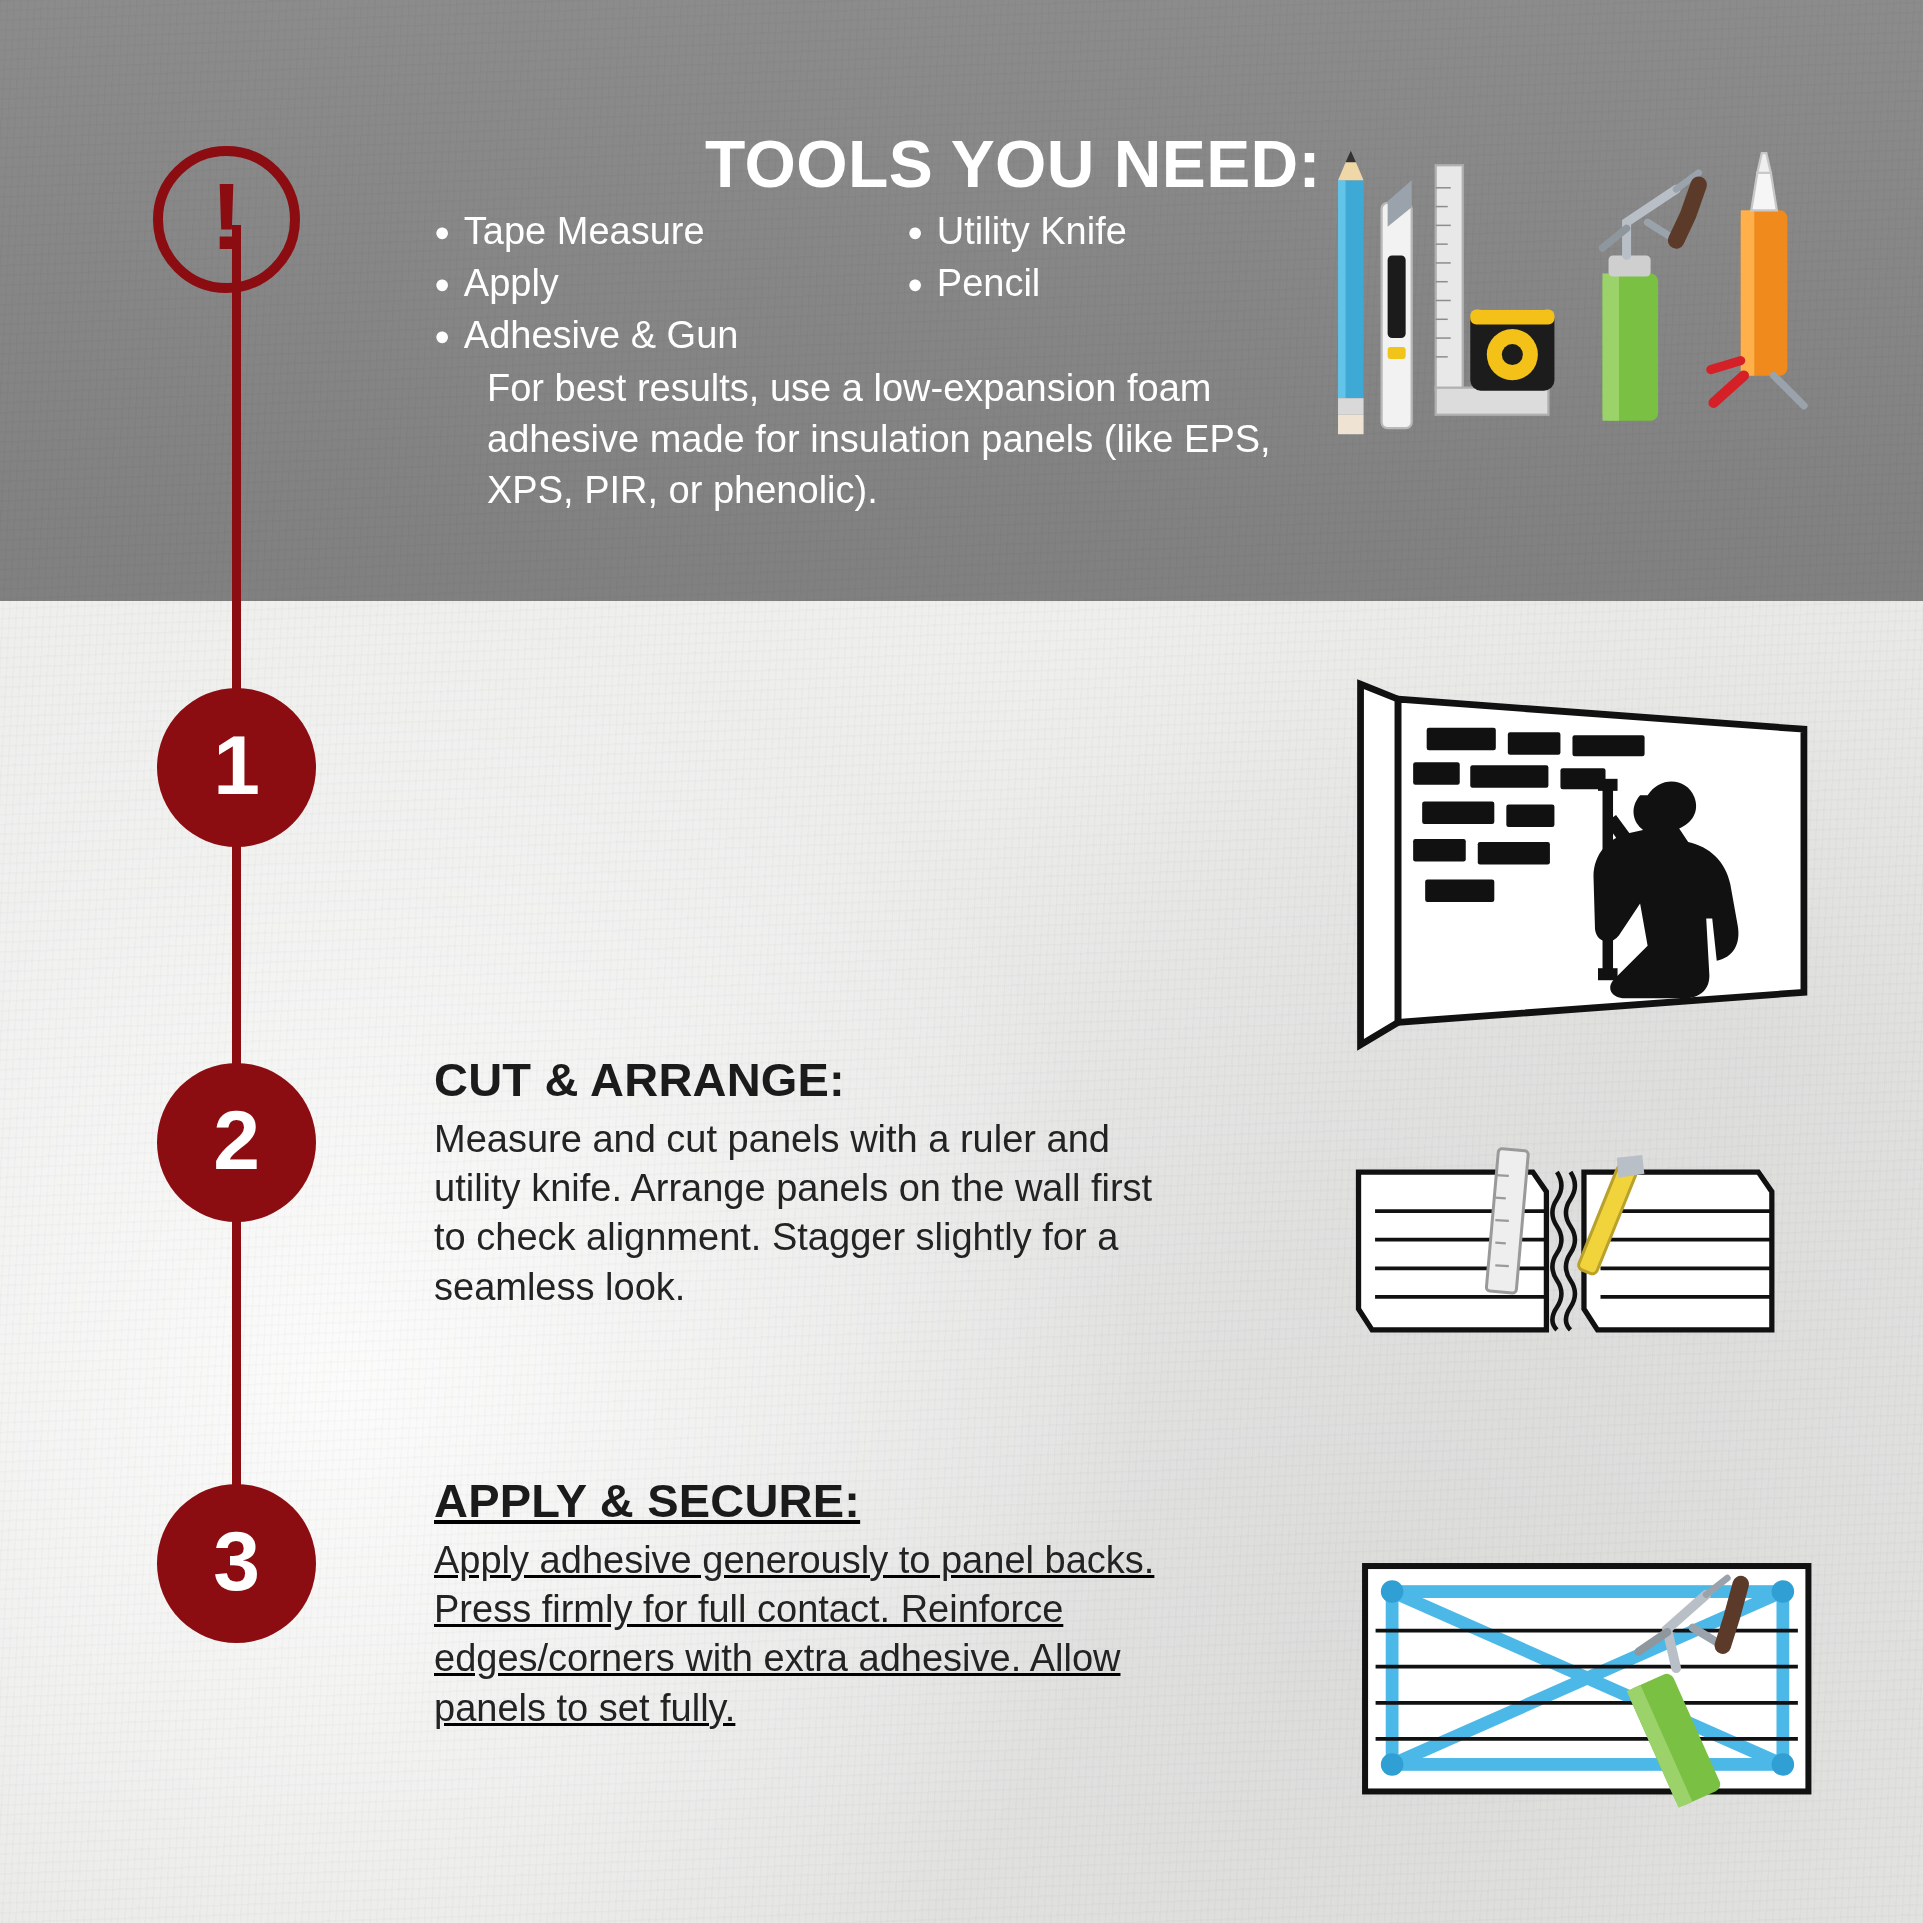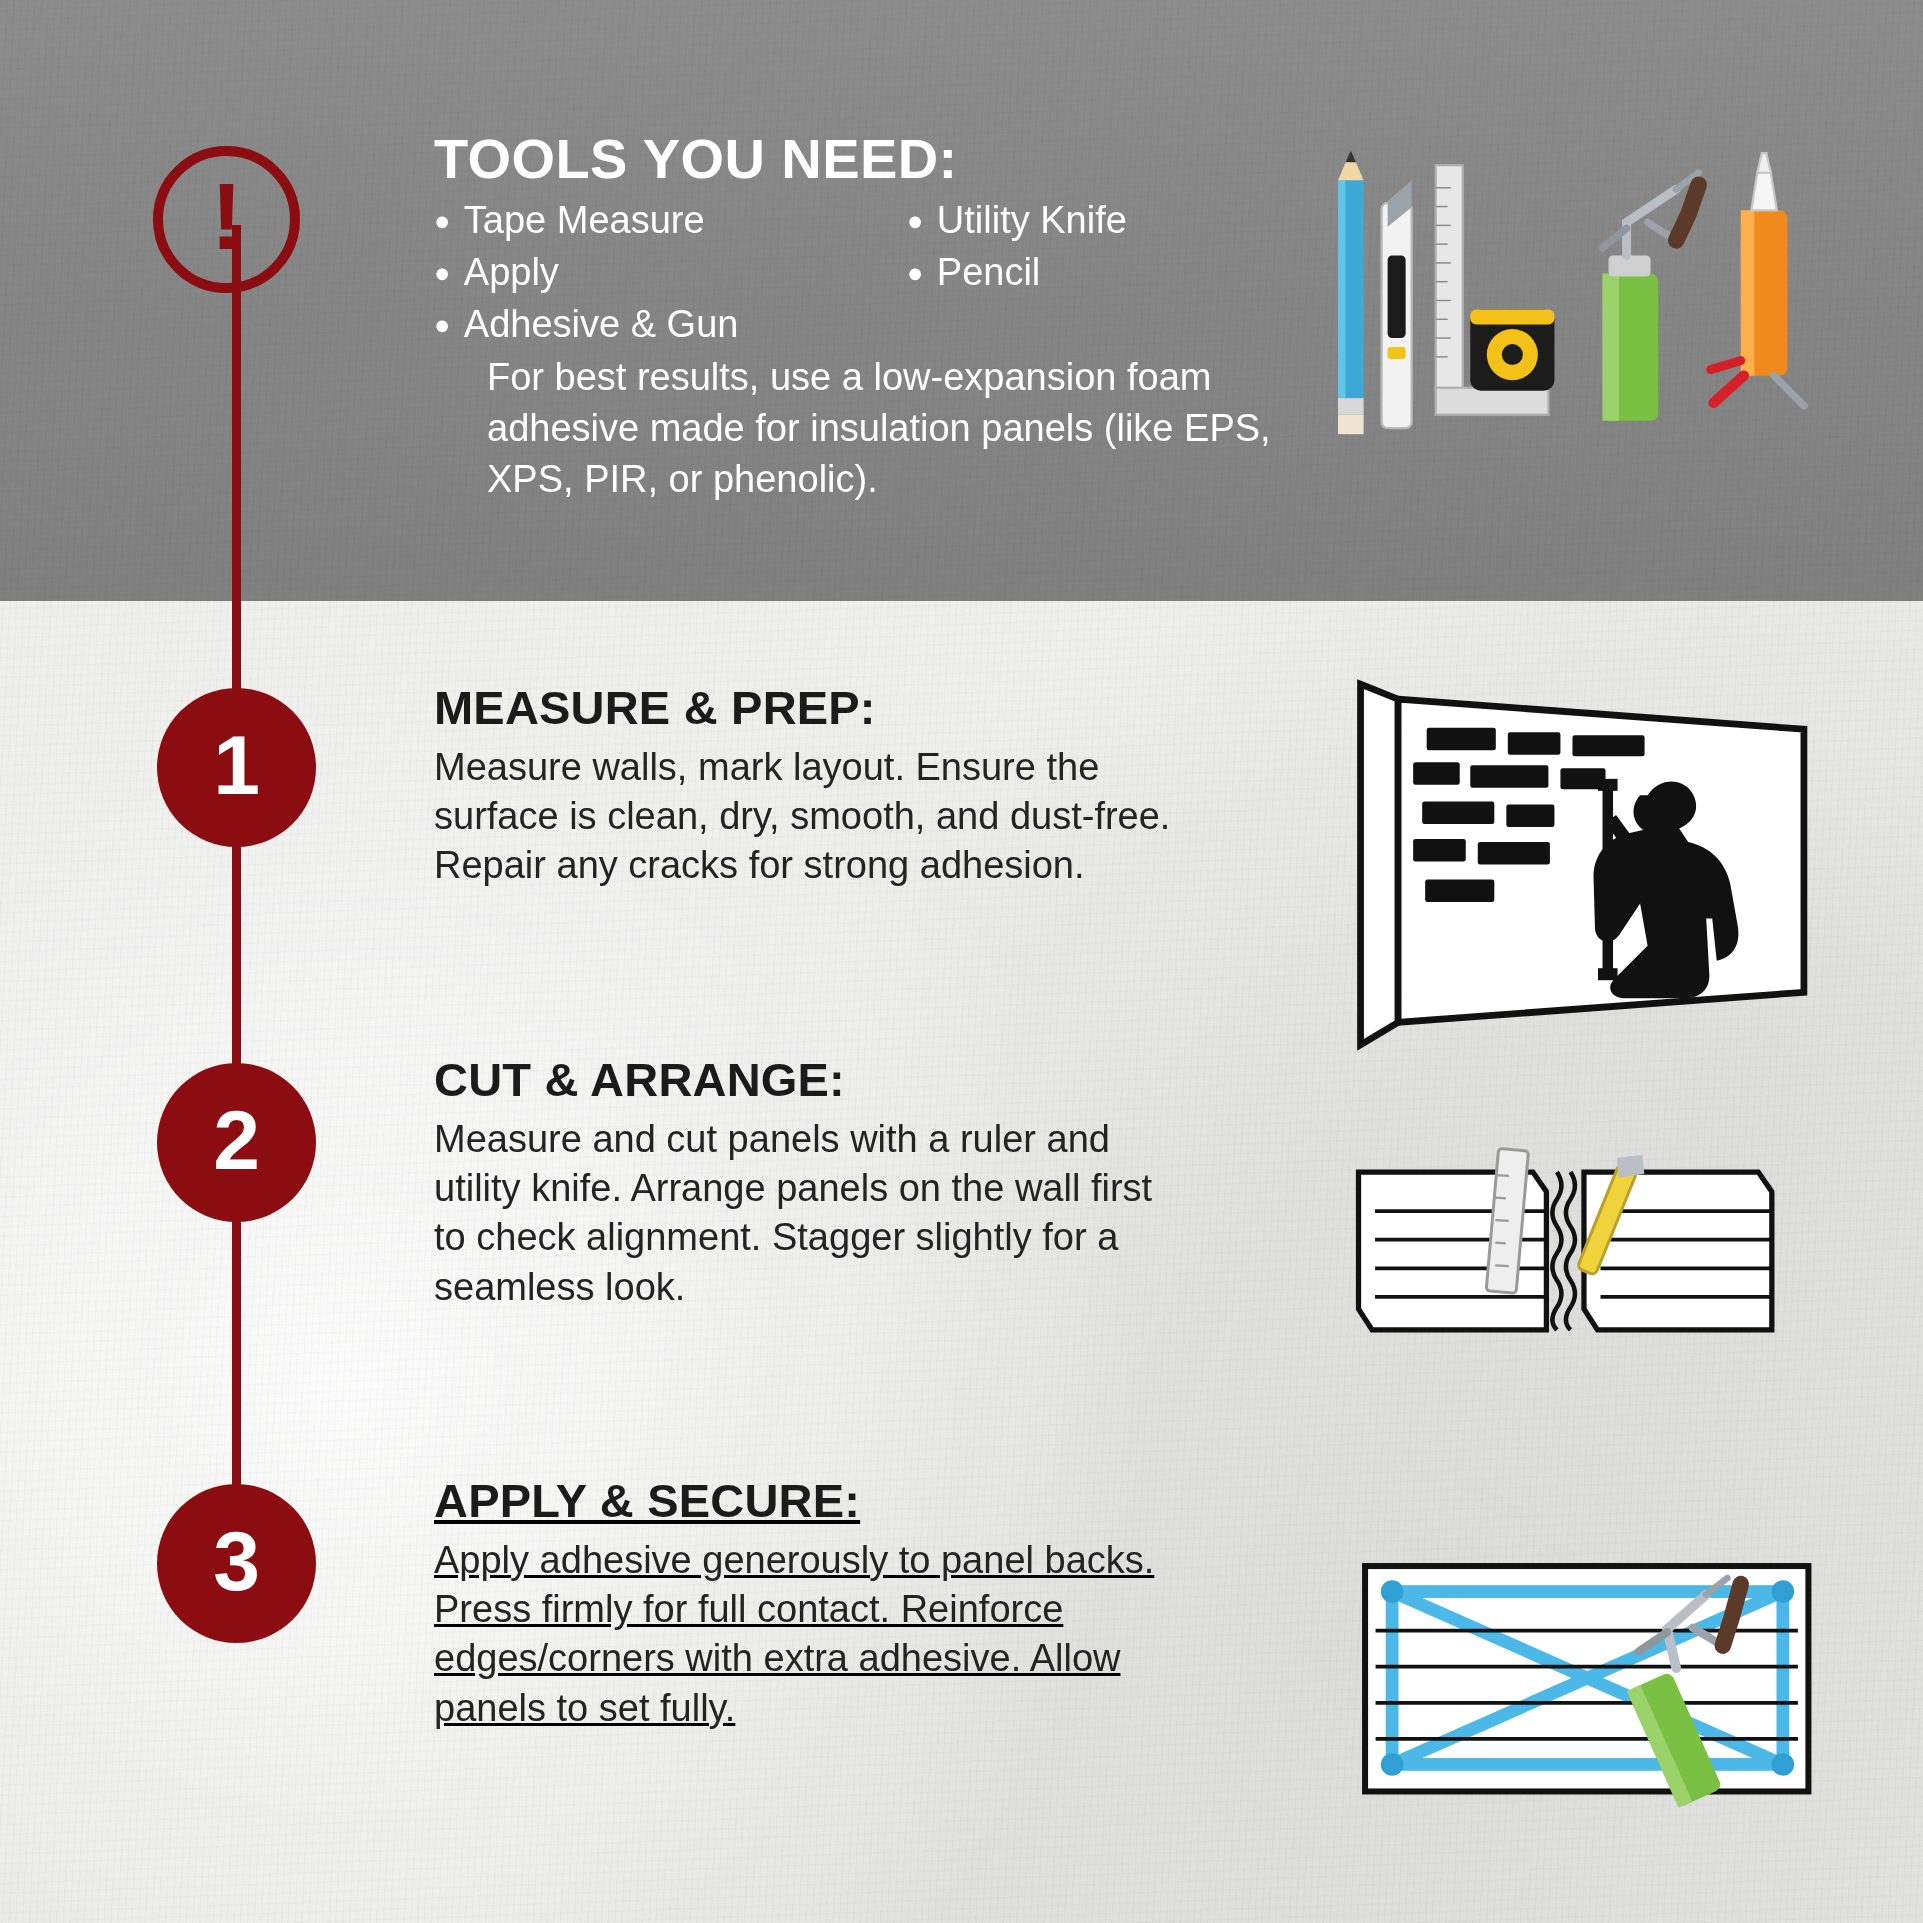--- a/index.html
+++ b/index.html
@@ -99,25 +99,26 @@
   #marker-1 { top: 688px; }
   #marker-2 { top: 1063px; }
   #marker-3 { top: 1484px; }
 
   
   .block { position: absolute; z-index: 4; }
 
   #tools-block { left: 434px; top: 129px; width: 887px; }
   #tools-title {
     color: #ffffff;
-    font-size: 56px;
+    font-size: 66px;
     font-weight: 700;
     letter-spacing: 0.4px;
     margin: 0 0 6px 0;
     line-height: 1.08;
+    text-align: right;
   }
   .tools-cols {
     display: flex;
     gap: 0px;
   }
   .tools-col { width: 473px; }
   .tools-col.right { width: 391px; }
   .tool-item {
     color: #ffffff;
     font-size: 38px;
@@ -276,24 +277,20 @@
         <path d="M560 320 L520 356" stroke="#d62027" stroke-width="14" fill="none" stroke-linecap="round"></path>
         <path d="M600 320 L640 360" stroke="#9aa3ab" stroke-width="10" fill="none" stroke-linecap="round"></path>
         <path d="M556 300 L516 312" stroke="#d62027" stroke-width="12" fill="none" stroke-linecap="round"></path>
       </g>
     </svg>
   </div>
 
   <div class="marker marker-num" id="marker-1">
     <span class="n">1</span>
   </div>
-  <div class="block" id="step-1">
-    <h2 class="step-title">MEASURE &amp; PREP:</h2>
-    <p class="step-body">Measure walls, mark layout. Ensure the surface is clean, dry, smooth, and dust-free. Repair any cracks for strong adhesion.</p>
-  </div>
   <div class="illus" id="wall-illus">
     <svg width="511" height="391" viewBox="0 0 680 520">
 
       <polygon points="30,20 80,40 80,470 30,500" fill="#ffffff" stroke="#111" stroke-width="9"></polygon>
       <polygon points="80,40 620,80 620,430 80,470" fill="#ffffff" stroke="#111" stroke-width="9"></polygon>
 
       <g fill="#111">
         <rect x="118" y="78" width="92" height="30" rx="3"></rect>
         <rect x="226" y="84" width="70" height="30" rx="3"></rect>
         <rect x="312" y="88" width="96" height="28" rx="3"></rect>

